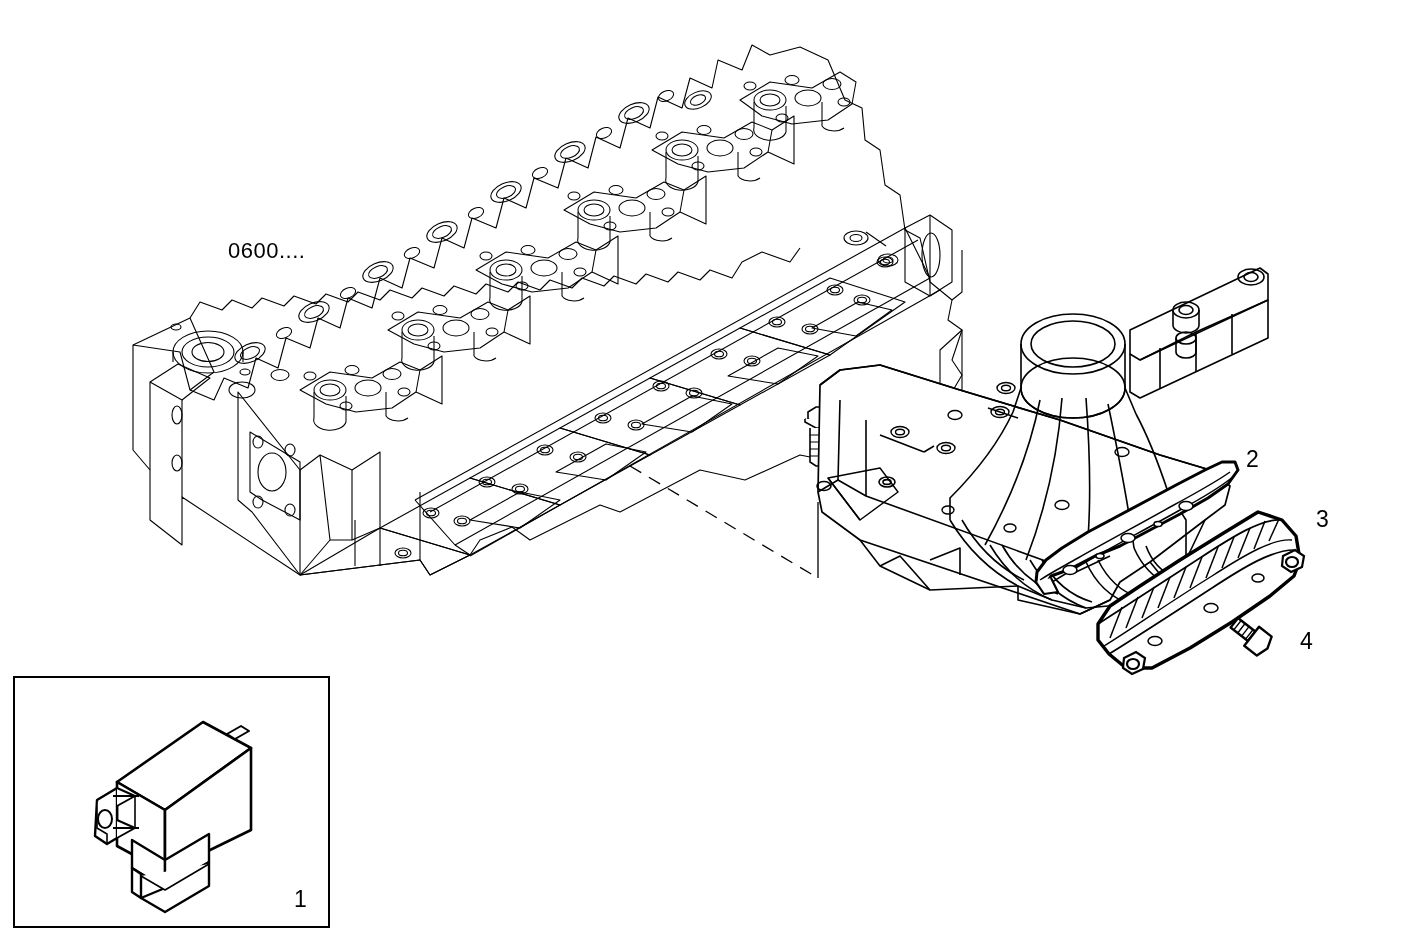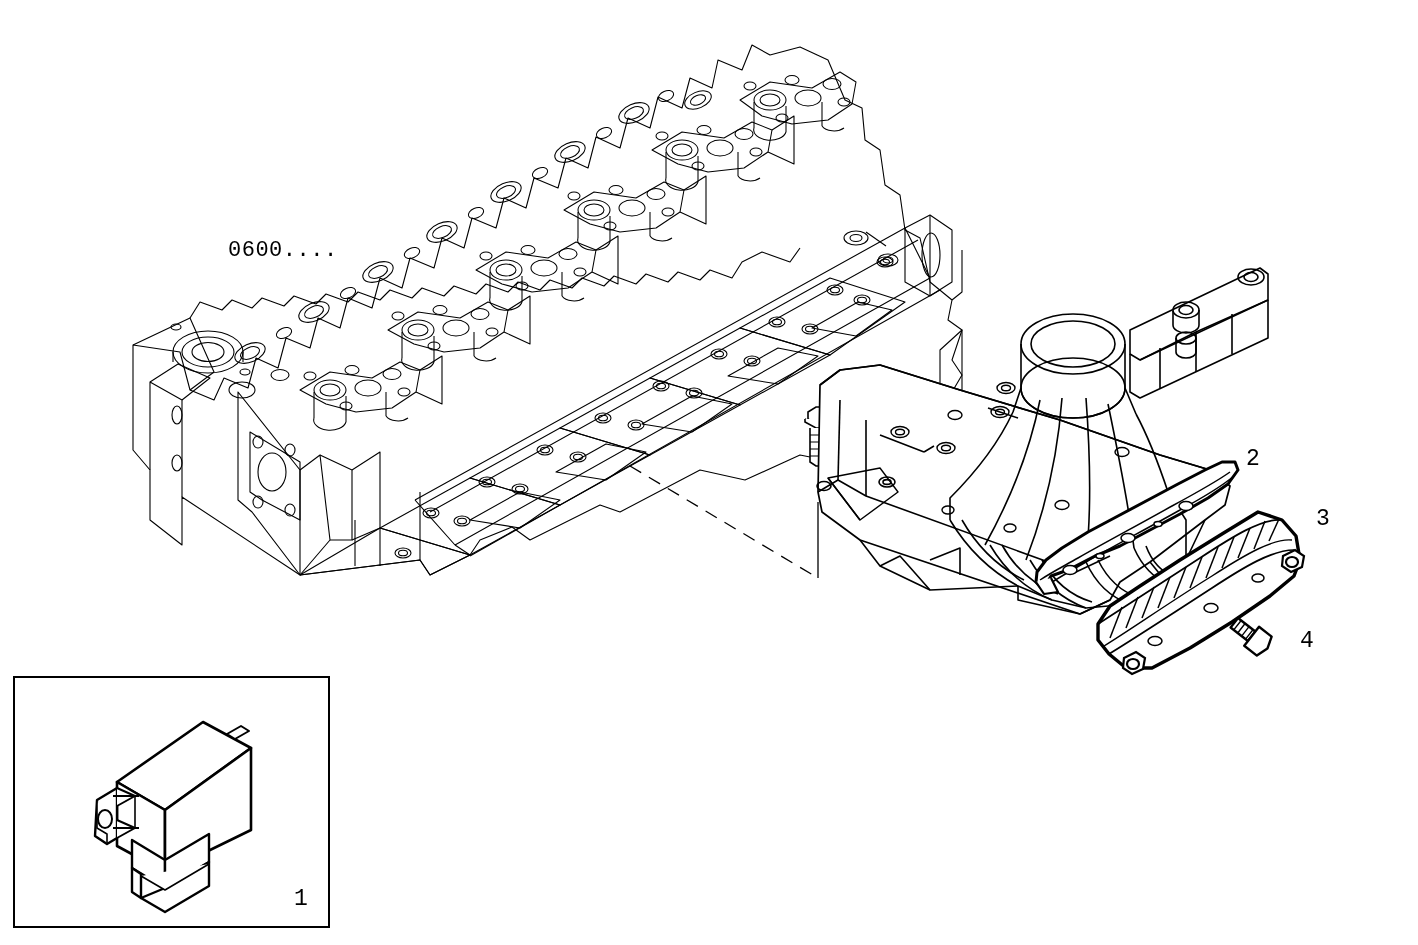--- a/index.html
+++ b/index.html
@@ -1,21 +1,21 @@
 <!DOCTYPE html>
 <html><head>
 <meta charset="utf-8">
 <title>Parts Diagram</title>
 <style>
   html,body{margin:0;padding:0;background:#ffffff;}
   body{width:1418px;height:945px;overflow:hidden;
        font-family:"Liberation Sans", sans-serif;color:#000;}
   #sheet{position:relative;width:1418px;height:945px;background:#fff;}
   svg{display:block;}
-  .lbl{position:absolute;font-family:Liberation Mono, monospace;color:#000;
+  .lbl{position:absolute;font-family:Liberation Sans, sans-serif;color:#000;
        white-space:nowrap;line-height:1;}
   .grp-label{font-size:22px;letter-spacing:0.5px;}
   .callout{font-size:23px;}
   .inset-frame{position:absolute;left:13px;top:676px;width:317px;height:252px;
                border:2px solid #000;background:#fff;box-sizing:border-box;}
   .inset-num{position:absolute;left:294px;top:888px;font-size:23px;}
 </style>
 </head>
 <body>
 

